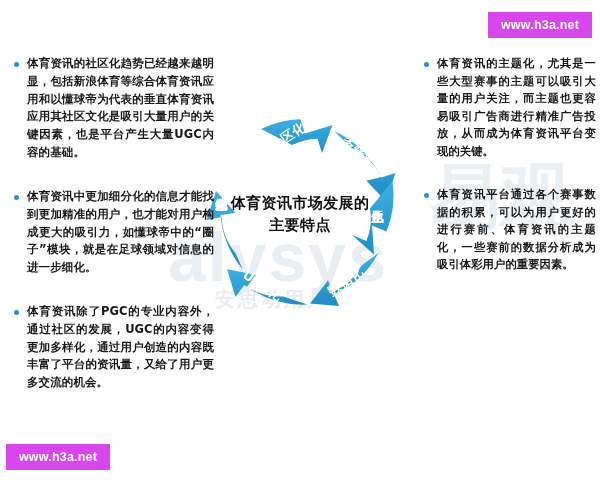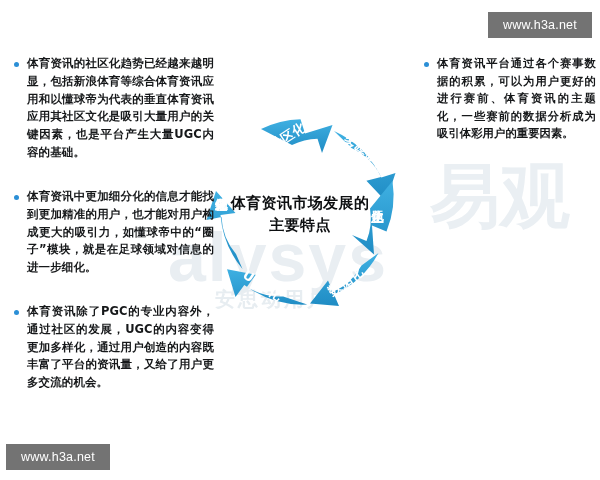--- a/index.html
+++ b/index.html
@@ -16,24 +16,24 @@
     position: relative;
     width: 600px;
     height: 480px;
     background: #ffffff;
     overflow: hidden;
   }
 
   
   .wm-badge {
     position: absolute;
-    background: #737373;
+    background: #d946ef;
     color: #ffffff;
     font-size: 12.5px;
-    font-weight: normal;
+    font-weight: bold;
     letter-spacing: 0.2px;
     display: flex;
     align-items: center;
     justify-content: center;
     z-index: 40;
     font-family: "Liberation Sans", sans-serif;
   }
   #wm-top    { right: 8px;  top: 12px;  width: 104px; height: 26px; }
   #wm-bottom { left: 6px;   bottom: 10px; width: 104px; height: 26px; }
 
@@ -163,20 +163,24 @@
     </div>
     <div class="bullet-item">
       <span class="bullet-dot"></span>
       <span class="bullet-text">体育资讯除了PGC的专业内容外，通过社区的发展，UGC的内容变得更加多样化，通过用户创造的内容既丰富了平台的资讯量，又给了用户更多交流的机会。</span>
     </div>
   </div>
 
   <div class="col" id="col-right">
     <div class="bullet-item">
       <span class="bullet-dot"></span>
+      <span class="bullet-text">体育资讯的主题化，尤其是一些大型赛事的主题可以吸引大量的用户关注，而主题也更容易吸引广告商进行精准广告投放，从而成为体育资讯平台变现的关键。</span>
+    </div>
+    <div class="bullet-item">
+      <span class="bullet-dot"></span>
       <span class="bullet-text">体育资讯平台通过各个赛事数据的积累，可以为用户更好的进行赛前、体育资讯的主题化，一些赛前的数据分析成为吸引体彩用户的重要因素。</span>
     </div>
   </div>
 
   <div id="cycle">
     <svg width="240" height="240" viewBox="0 0 240 240" xmlns="http://www.w3.org/2000/svg">
       <defs>
         <linearGradient id="segGrad" x1="0" y1="0" x2="0" y2="1">
           <stop offset="0%" stop-color="#3fb0e2"></stop>
           <stop offset="100%" stop-color="#1f8cc4"></stop>

